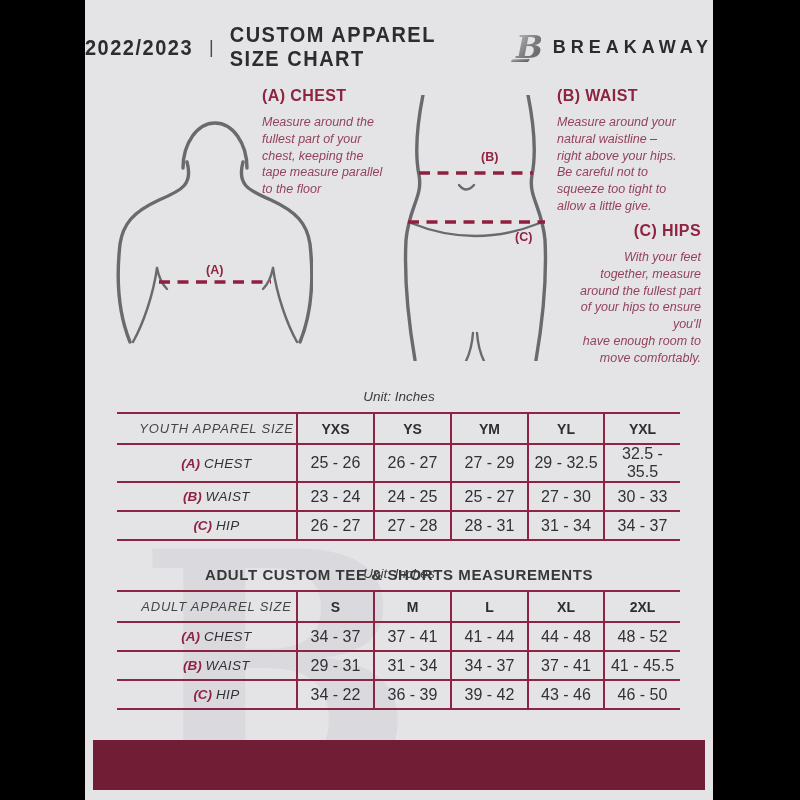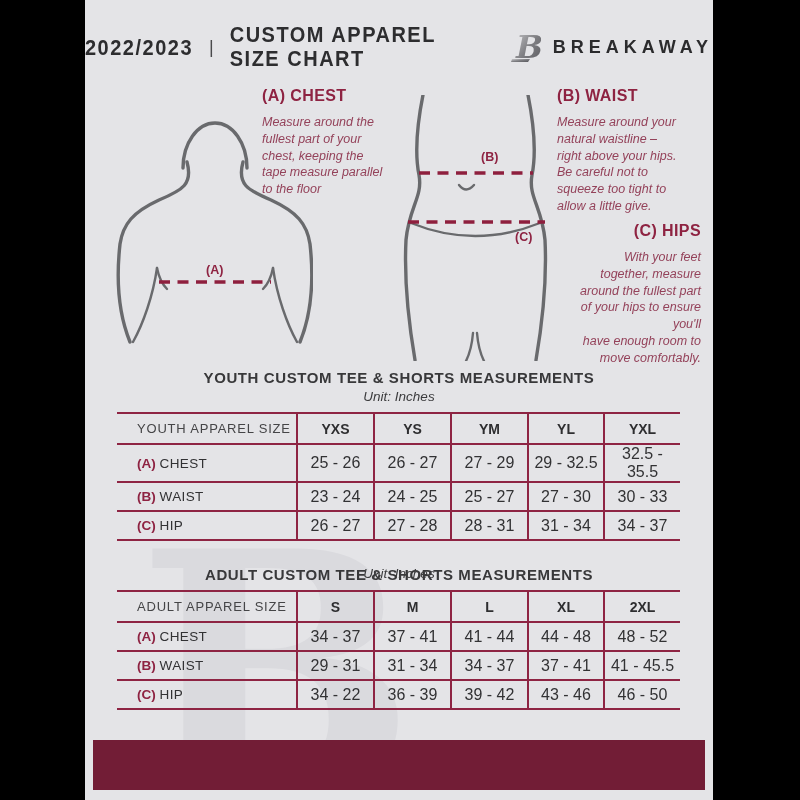--- a/index.html
+++ b/index.html
@@ -31,21 +31,21 @@
   .section-title { position:absolute; left:0; width:100%; text-align:center; font-size:15px; font-weight:700; color:#38383a; letter-spacing:.6px; z-index:2; }
   .section-unit { position:absolute; left:0; width:100%; text-align:center; font-size:13.5px; font-style:italic; color:#3c3c3e; z-index:2; }
 
   
   table { position:absolute; left:32px; width:563px; border-collapse:collapse; table-layout:fixed; z-index:2; }
   .t-youth { top:412px; }
   .t-adult { top:590px; }
   tr.head th { border-top:2px solid #8e2443; border-bottom:2px solid #8e2443; height:31px; }
   tr.row td { border-bottom:2px solid #8e2443; height:29px; }
   th, td { font-size:13.5px; color:#323234; text-align:center; vertical-align:middle; padding:0; }
-  th.first, td.first { text-align:left; padding-left:20px; }
+  th.first, td.first { text-align:center; padding-left:20px;font-style:italic; }
   th.first { font-weight:400; letter-spacing:.8px; color:#454547; font-size:13px; }
   th.sz { font-weight:700; font-size:14px; color:#2e2e30;border-radius:13px; }
   td.sz { border-left:2px solid #8e2443; }
   th.sz { border-left:2px solid #8e2443; }
   td.first .pfx { color:#8e2342; font-weight:800; }
   td.first .lbl { color:#323234; letter-spacing:.4px; }
   td.val { font-size:16px; }
 
   
   .footer-bar { position:absolute; left:8px; top:740px; width:612px; height:50px; background:#721d36; z-index:3; }
@@ -132,21 +132,20 @@
       <h3>(C) HIPS</h3>
       <p>With your feet
 together, measure
 around the fullest part
 of your hips to ensure
 you'll
 have enough room to
 move comfortably.</p>
     </div>
 
-    <div class="section-title" style="top:369px">YOUTH CUSTOM TEE &amp; SHORTS MEASUREMENTS</div>
     <div class="section-unit" style="top:389px">Unit: Inches</div>
     <table class="t-youth">
       <colgroup>
           <col style="width:180px">
           <col style="width:77px">
           <col style="width:77px">
           <col style="width:77px">
           <col style="width:76px">
           <col style="width:76px">
         </colgroup>

